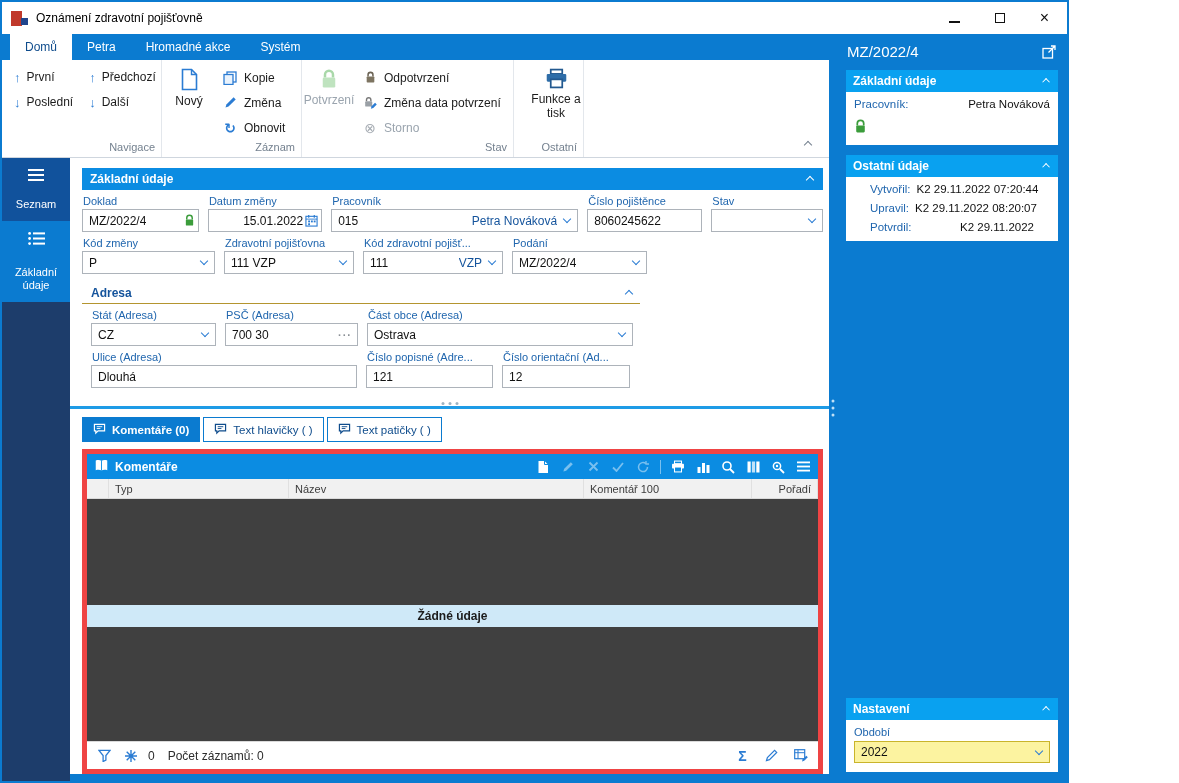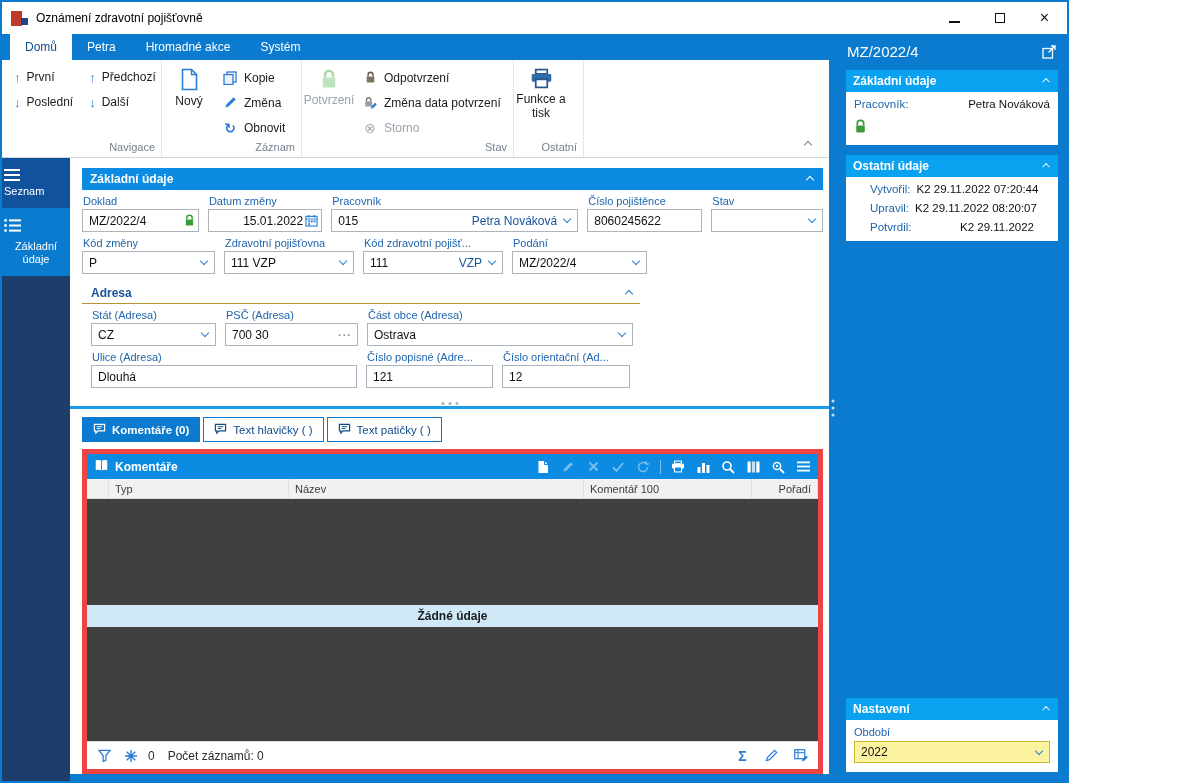--- a/index.html
+++ b/index.html
@@ -44,21 +44,21 @@
 .ribbon-collapse{position:absolute;right:12px;bottom:6px;width:18px;height:14px;display:flex;align-items:center;justify-content:center;color:#74818f;cursor:default}
 .filler{flex:1;border-right:none}
 
 
 .chev{display:inline-block;width:9px;height:8px;position:relative}
 .chev::before{content:"";position:absolute;left:1px;top:2px;width:5px;height:5px;border-left:1.7px solid currentColor;border-top:1.7px solid currentColor;transform:rotate(45deg)}
 
 
 .content-row{flex:1;display:flex;min-height:0}
 .sidebar{width:68px;background:#1d3d6b;flex:0 0 auto;display:flex;flex-direction:column}
-.side-item{display:flex;flex-direction:column;align-items:flex-start;gap:4px;padding:11px 2px 9px;color:#fff;font-size:11px;text-align:center;line-height:1.25;cursor:default}
+.side-item{display:flex;flex-direction:column;align-items:center;gap:17px;padding:11px 2px 9px;color:#fff;font-size:11px;text-align:center;line-height:1.25;cursor:default}
 .side-item.seznam{background:#11529c}
 .side-item.active{background:#0b7bd0}
 
 .main{flex:1;min-width:0;display:flex;flex-direction:column;background:#fff;padding:10px 6px 0 12px;border-bottom:7px solid #0b7bd0;position:relative}
 .section-bar{height:22px;background:#0b8ce2;color:#fff;display:flex;align-items:center;padding:0 8px;font-weight:bold;font-size:12px;flex:0 0 auto}
 .section-bar .chev{color:#fff;margin-left:auto}
 
 .frow{display:flex;gap:9px;flex:0 0 auto}
 .field{display:flex;flex-direction:column;min-width:0}
 .flabel{font-size:11px;color:#2066ae;margin:5px 0 2px 1px;white-space:nowrap;overflow:hidden;text-overflow:ellipsis}
@@ -262,21 +262,21 @@
               <div class="ritem dis">
                 <span class="ric storno-glyph">⊗</span>
                 <span>Storno</span>
               </div>
             </div>
           </div>
           <div class="rgroup-label">Stav</div>
         </div>
 
         <div class="rgroup" style="width:70px">
-          <div class="rgc" style="justify-content:flex-start;width:100%">
+          <div class="rgc" style="justify-content:flex-end;width:100%">
             <div class="big-btn">
               <span class="fic">
                   <svg width="23" height="21" viewBox="0 0 16 14">
                     <rect x="4" y="0.8" width="8" height="3" fill="#fff" stroke="#23598f" stroke-width="1.2"></rect>
                     <rect x="1.2" y="3.8" width="13.6" height="5.4" rx="0.8" fill="#2e6da8"></rect>
                     <rect x="4" y="7.6" width="8" height="5.6" fill="#fff" stroke="#23598f" stroke-width="1.2"></rect>
                   </svg>
                 </span>
               <span>Funkce a tisk</span>
             </div>

